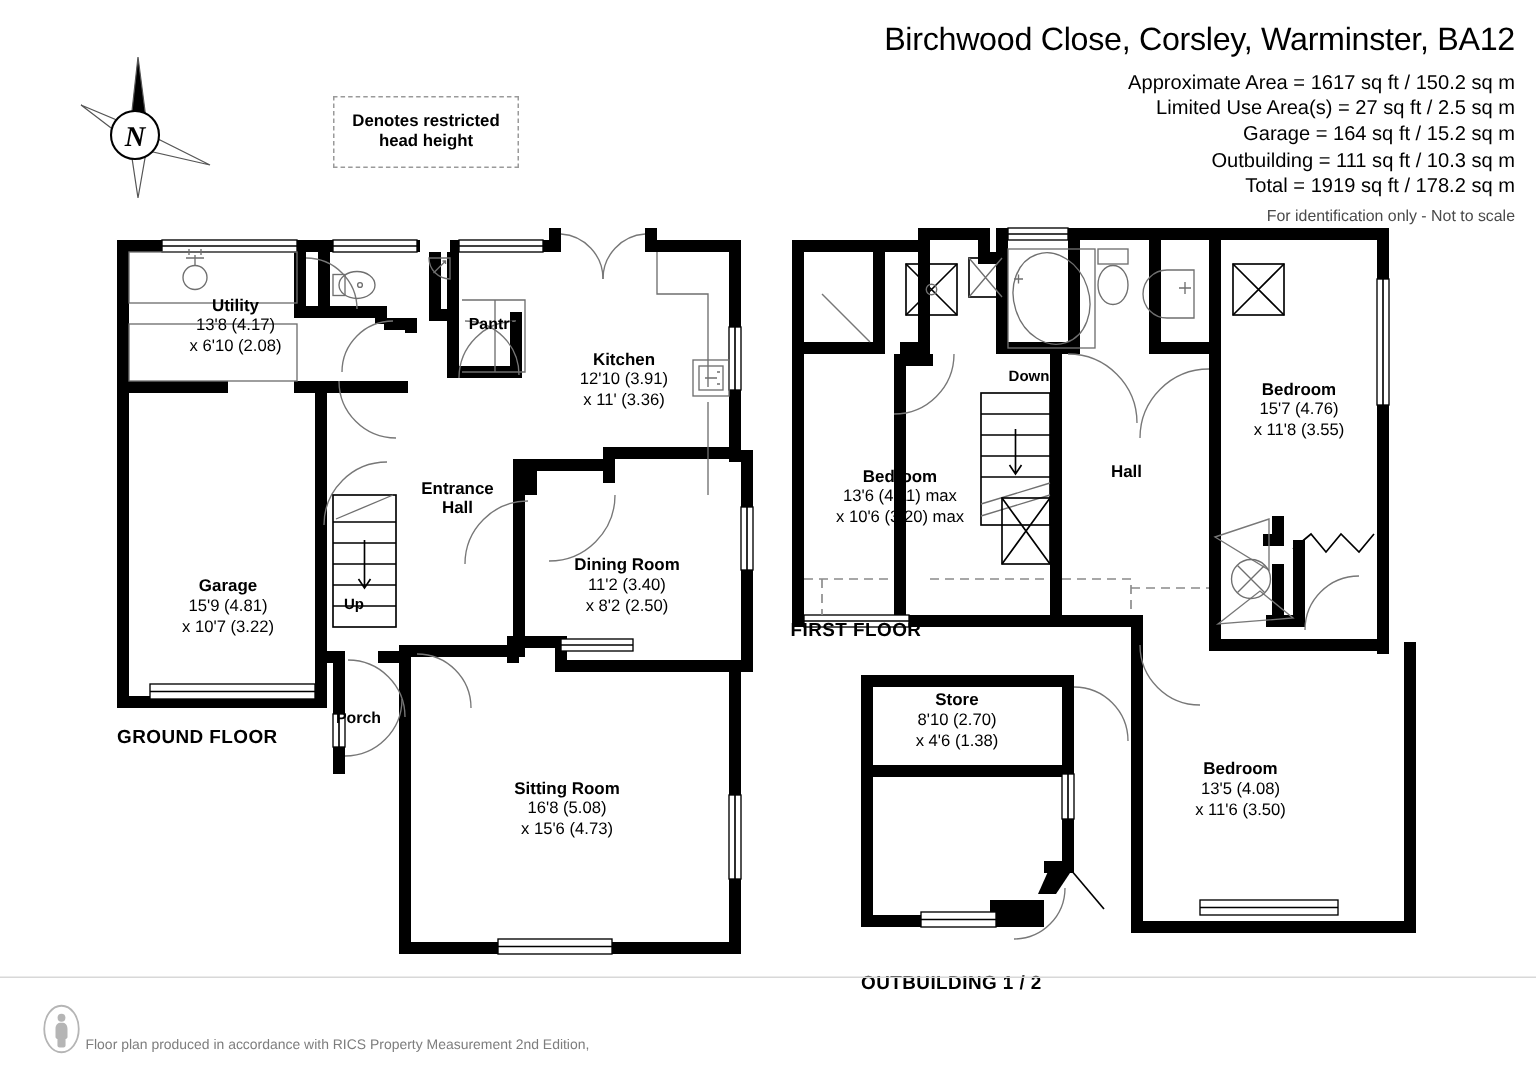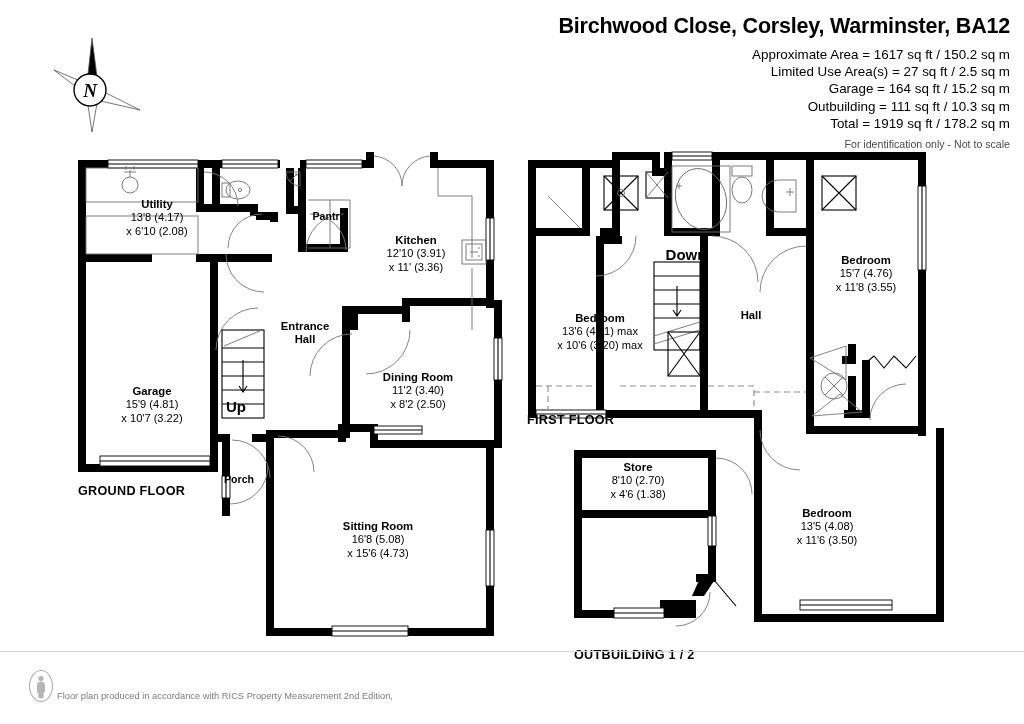--- a/index.html
+++ b/index.html
@@ -23,21 +23,21 @@
     height: 724px;
   }
   svg.fp { position:absolute; left:0; top:0; }
 
   
   .title {
     position: absolute;
     right: 14px;
     top: 14px;
     font-size: 21.5px;
-    font-weight: bold;
+    font-weight: normal;
     letter-spacing: -0.2px;
     white-space: nowrap;
   }
   .areas {
     position: absolute;
     right: 14px;
     top: 46px;
     text-align: right;
     font-size: 13.4px;
     line-height: 17.2px;
@@ -92,21 +92,21 @@
 
   .floorlabel {
     position: absolute;
     font-size: 12.6px;
     font-weight: bold;
     letter-spacing: 0.3px;
     white-space: nowrap;
   }
   .stairtxt {
     position: absolute;
-    font-size: 15px;
+    font-size: 10px;
     font-weight: bold;
     transform: translateX(-50%);
     white-space: nowrap;
   }
 
   
   .footer {
     position: absolute;
     left: 57px;
     top: 668px;
@@ -140,20 +140,26 @@
   <div class="areas">
     <div>Approximate Area = 1617 sq ft / 150.2 sq m</div>
     <div>Limited Use Area(s) = 27 sq ft / 2.5 sq m</div>
     <div>Garage = 164 sq ft / 15.2 sq m</div>
     <div>Outbuilding = 111 sq ft / 10.3 sq m</div>
     <div>Total = 1919 sq ft / 178.2 sq m</div>
   </div>
 
   <div class="notscale">For identification only - Not to scale</div>
 
+  <div class="legendbox">
+    <span>
+      <span>Denotes restricted</span><br>
+      <span>head height</span>
+    </span>
+  </div>
 
   <svg class="fp" width="1024" height="724" viewBox="0 0 1024 724" style="pointer-events:none">
     <g>
       <polygon points="92,38 99,92 86,92" fill="#000000" stroke="#555" stroke-width="0.8"></polygon>
       <polygon points="92,132 99,92 86,92" fill="#ffffff" stroke="#555" stroke-width="0.8"></polygon>
       <polygon points="54,70 92,86 92,99" fill="#ffffff" stroke="#555" stroke-width="0.8"></polygon>
       <polygon points="140,110 92,86 92,99" fill="#ffffff" stroke="#555" stroke-width="0.8"></polygon>
       <circle cx="90" cy="90" r="16" fill="#ffffff" stroke="#000000" stroke-width="1.4"></circle>
       <text x="90" y="97" font-family="Liberation Serif, serif" font-size="19" font-weight="bold" font-style="italic" text-anchor="middle" fill="#000000">N</text>
     </g>

